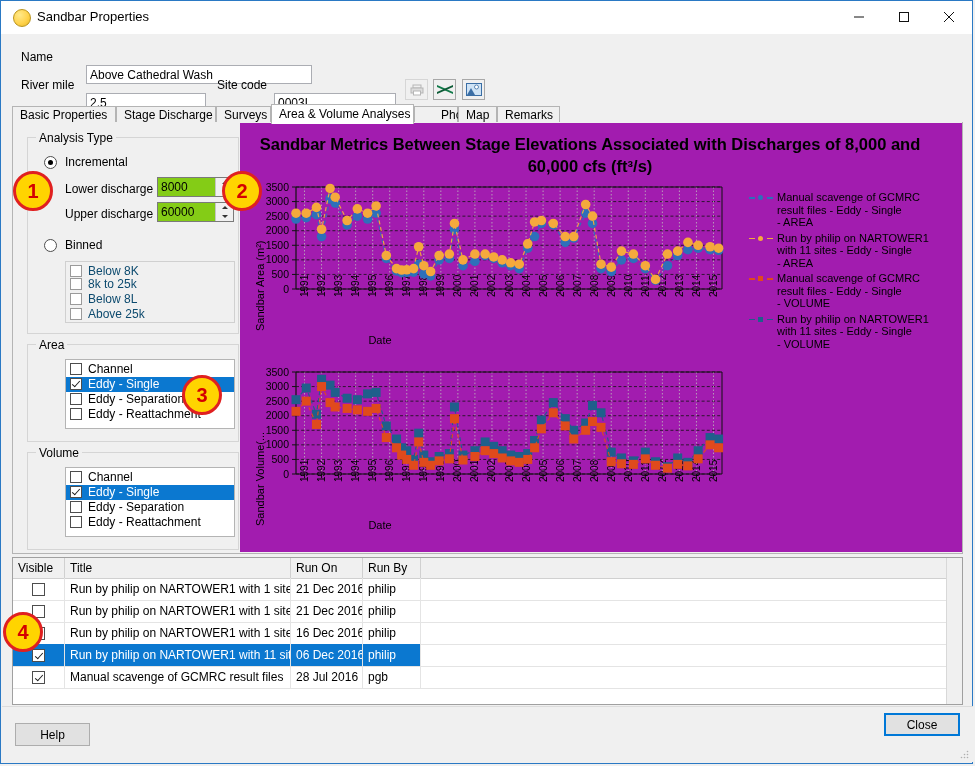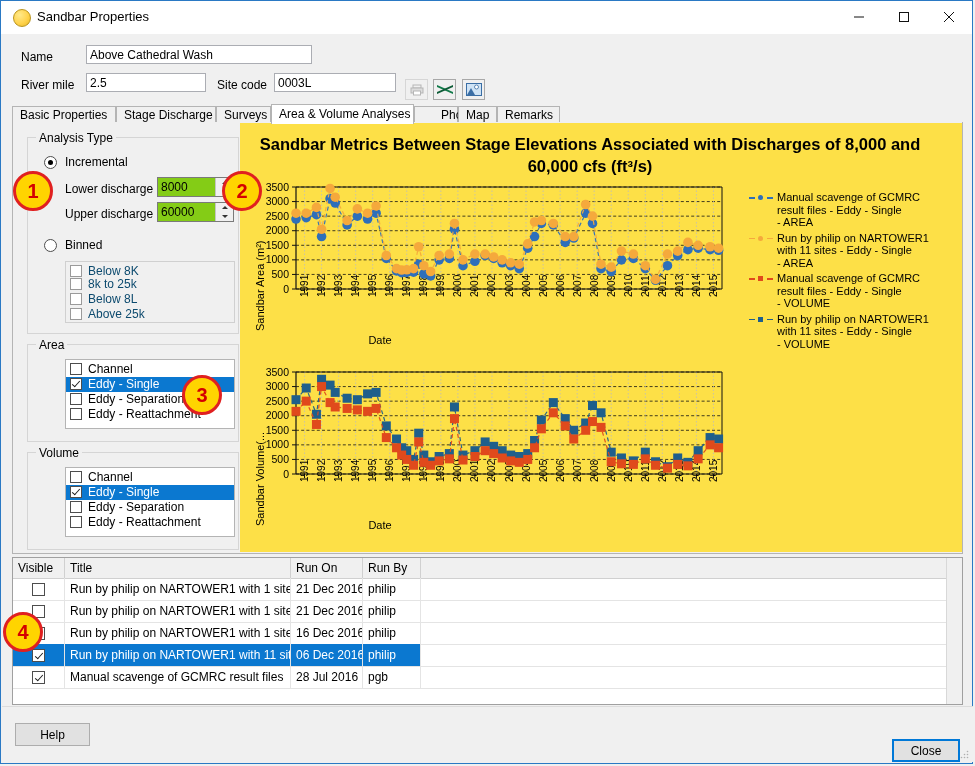--- a/index.html
+++ b/index.html
@@ -33,21 +33,21 @@
   .winbtn.min{right:91px;}
   .winbtn.max{right:46px;}
   .winbtn.close{right:1px;}
   .winbtn svg{display:block;}
   
   .hdr{position:absolute;left:0;top:33px;width:100%;height:67px;background:#f0f0f0;}
   .lbl{position:absolute;font-size:12px;color:#000;}
   .tbox{
     position:absolute;background:#fff;border:1px solid #abadb3;
     font-family:"Liberation Sans", sans-serif;font-size:12px;color:#000;
-    padding:2px 3px;box-sizing:border-box;outline:none;
+    padding:2px 3px;box-sizing:border-box;outline:none;margin-top:20px;
   }
   .toolbtn{
     position:absolute;top:45px;width:23px;height:21px;border:1px solid #a8a8a8;
     background:#f0f0f0;box-sizing:border-box;
     display:flex;align-items:center;justify-content:center;
   }
   .toolbtn.flat{border-color:#d6d6d6;background:#f0f0f0;}
   
   .tabstrip{position:absolute;left:11px;top:103px;width:951px;height:19px;}
   .tab{
@@ -103,21 +103,21 @@
     box-sizing:border-box;
   }
   .cb.dis{border-color:#9a9a9a;}
   .cb.ck:after{
     content:"";position:absolute;left:3px;top:0px;width:3px;height:7px;
     border:solid #1b1b1b;border-width:0 1.6px 1.6px 0;transform:rotate(42deg);
   }
   .dimtext{color:#0c4a6e;}
   
   .chartpanel{
-    position:absolute;left:227px;top:1px;width:722px;height:429px;background:#fde047;
+    position:absolute;left:227px;top:1px;width:722px;height:429px;background:#a21caf;
     box-sizing:border-box;
   }
   .chart-title{
     position:absolute;left:0;top:10px;width:700px;text-align:center;
     font-size:16.5px;font-weight:bold;line-height:22px;
   }
   .ylab{
     position:absolute;transform-origin:left top;transform:rotate(-90deg);
     font-size:11px;white-space:nowrap;
   }
@@ -858,21 +858,21 @@
           <div class="gc" style="left: 52px; width: 226px;">Manual scavenge of GCMRC result files</div>
           <div class="gc" style="left: 278px; width: 72px;">28 Jul 2016</div>
           <div class="gc" style="left: 350px; width: 58px;">pgb</div>
         </div>
       </div>
     <div class="gscroll"></div>
   </div>
 
   <div class="footer">
     <div class="btn" style="left:13px;top:16px;width:75px;">Help</div>
-    <div class="btn default" style="right:13px;top:32px;width:68px;">Close</div>
+    <div class="btn default" style="right:13px;top:6px;width:76px;">Close</div>
     <svg class="resizer" viewBox="0 0 10 10">
       <circle cx="8.5" cy="8.5" r="0.8" fill="#7a7a7a"></circle>
         <circle cx="5.5" cy="8.5" r="0.8" fill="#7a7a7a"></circle>
       <circle cx="8.5" cy="5.5" r="0.8" fill="#7a7a7a"></circle>
         <circle cx="2.5" cy="8.5" r="0.8" fill="#7a7a7a"></circle>
       <circle cx="8.5" cy="2.5" r="0.8" fill="#7a7a7a"></circle>
         <circle cx="5.5" cy="5.5" r="0.8" fill="#7a7a7a"></circle>
     </svg>
   </div>
 

